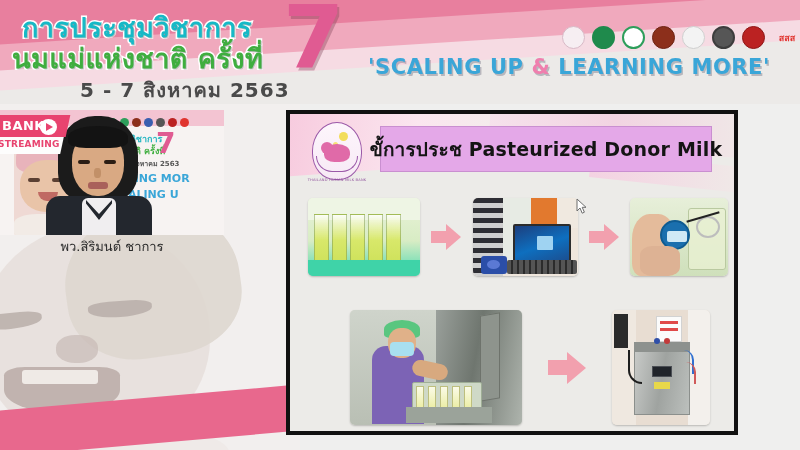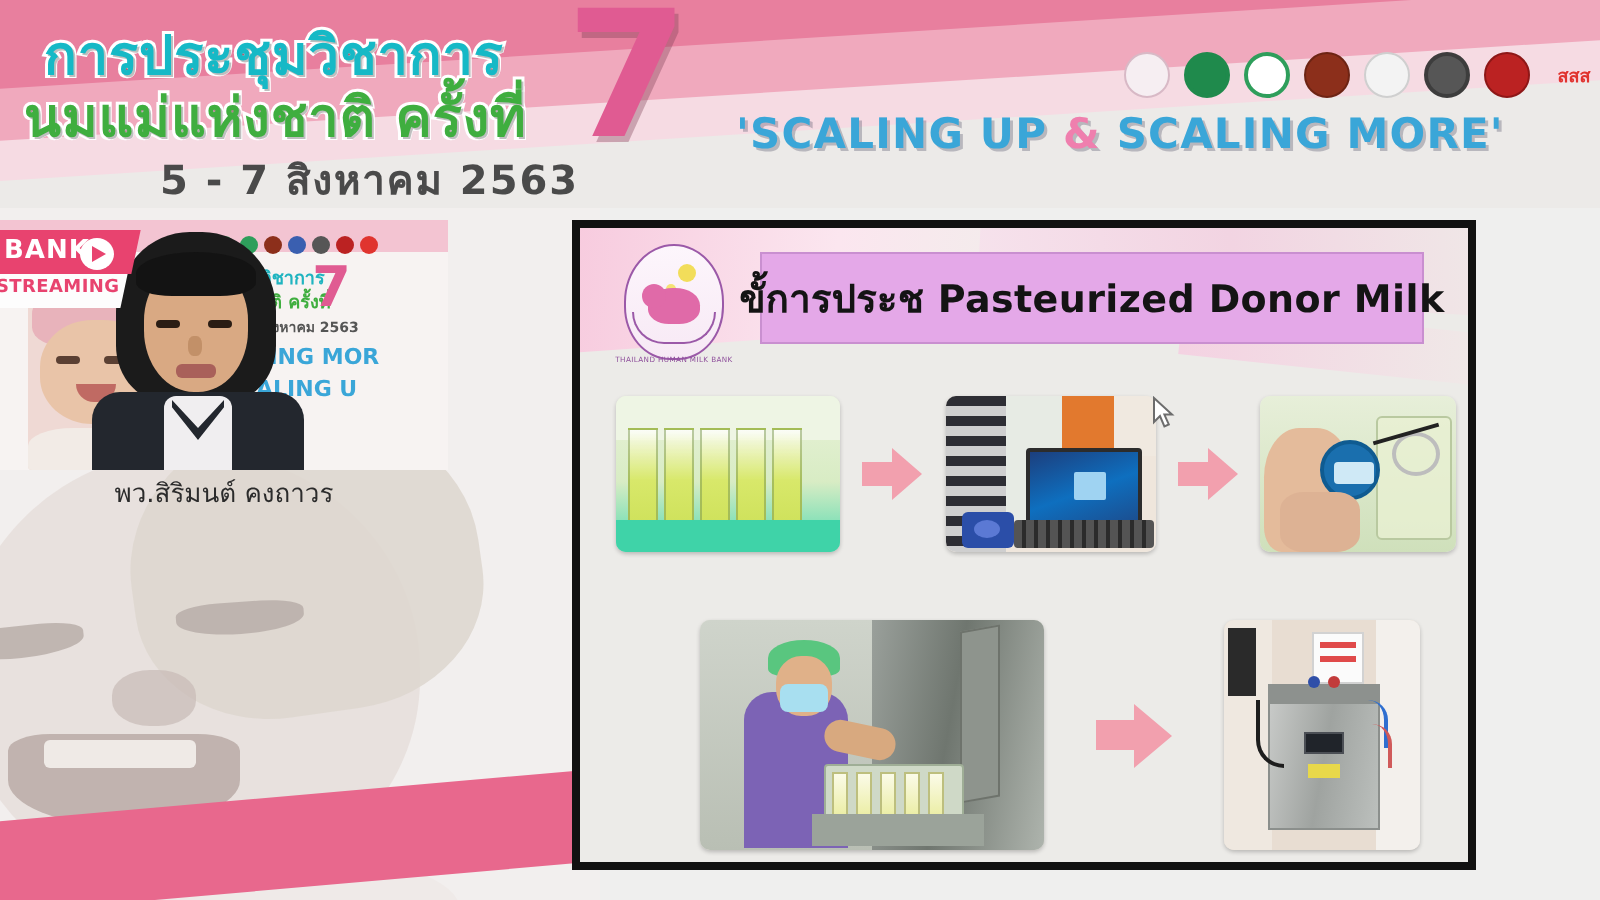--- a/index.html
+++ b/index.html
@@ -337,21 +337,21 @@
     <div class="hdr-band-a"></div>
     <div class="hdr-band-b"></div>
     <div class="hdr-band-c"></div>
 
     <div class="title-l1">การประชุมวิชาการ</div>
     <div class="title-l2">นมแม่แห่งชาติ ครั้งที่</div>
     <div class="title-date">5 - 7 สิงหาคม 2563</div>
 
     <div class="big-seven">7</div>
 
-    <div class="slogan"><span>'SCALING UP </span><span class="amp">&amp;</span><span> SCALING MORE'</span></div>
+    <div class="slogan"><span>'SCALING UP </span><span class="amp">&amp;</span><span> LEARNING MORE'</span></div>
 
     <div class="logos">
       <div class="logo lg1"></div>
       <div class="logo lg2"></div>
       <div class="logo lg3"></div>
       <div class="logo lg4"></div>
       <div class="logo lg5"></div>
       <div class="logo lg6"></div>
       <div class="logo lg7"></div>
       <div class="logo lg8">สสส</div>
@@ -403,21 +403,21 @@
 
     <div class="live-badge">
       <div class="lb-top"></div>
       <div class="lb-bot"></div>
       <div class="lb-live">BANK</div>
       <div class="lb-play"></div>
       <div class="lb-stream">STREAMING</div>
     </div>
   </div>
 
-  <div class="speaker-name">พว.สิริมนต์  คงถาวร</div>
+  <div class="speaker-name">พว.สิริมนต์  ชาการ</div>
 
   <div class="slide">
     <div class="slide-bg-tl"></div>
     <div class="slide-bg-tr"></div>
     <div class="slide-bg-tail"></div>
 
     <div class="milk-logo">
       <div class="ml-drop2"></div>
       <div class="ml-spark"></div>
       <div class="ml-spark2"></div>

